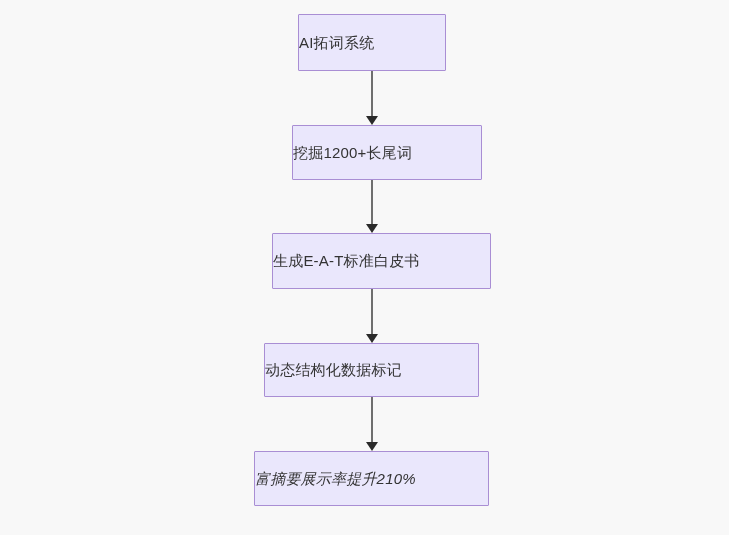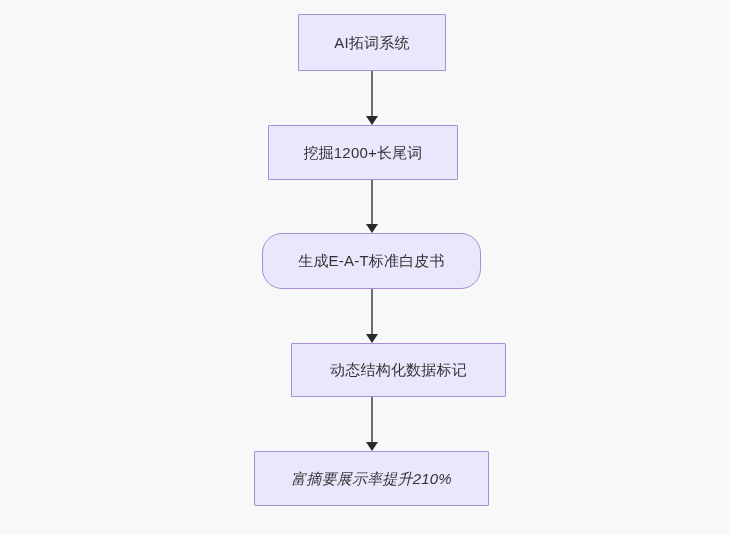--- a/index.html
+++ b/index.html
@@ -20,21 +20,20 @@
     background: #f8f8f8;
   }
   .node {
     position: absolute;
     box-sizing: border-box;
     background: #eae7fc;
     border: 1.6px solid #a98ed4;
     border-radius: 1px;
     display: flex;
     align-items: center;
-    justify-content: center;
     z-index: 2;
   }
   .node-label {
     color: #333333;
     font-size: 15px;
     line-height: 1.2;
     letter-spacing: 0.2px;
     white-space: nowrap;
     text-align: center;
   }
@@ -81,29 +80,29 @@
 
   <div class="edge" style="left:371px; top:397px; height:54px;">
     <div class="edge-line" style="height:45px;"></div>
     <div class="edge-arrow" style="top:45px;"></div>
   </div>
 
   <div class="node" style="left:298px; top:14px; width:148px; height:57px;">
     <span class="node-label">AI拓词系统</span>
   </div>
 
-  <div class="node" style="left:268px; top:125px; width:190px; height:55px;">
+  <div class="node" style="left:292px; top:125px; width:190px; height:55px;">
     <span class="node-label">挖掘1200+长尾词</span>
   </div>
 
-  <div class="node" style="left:262px; top:233px; width:219px; height:56px;border-radius:20px;">
+  <div class="node" style="left:272px; top:233px; width:219px; height:56px;">
     <span class="node-label">生成E-A-T标准白皮书</span>
   </div>
 
-  <div class="node" style="left:264px; top:343px; width:215px; height:54px;margin-left:27px;">
+  <div class="node" style="left:264px; top:343px; width:215px; height:54px;">
     <span class="node-label">动态结构化数据标记</span>
   </div>
 
   <div class="node" style="left:254px; top:451px; width:235px; height:55px;font-style:italic;">
     <span class="node-label">富摘要展示率提升210%</span>
   </div>
 
 </div>
 
 </body></html>

